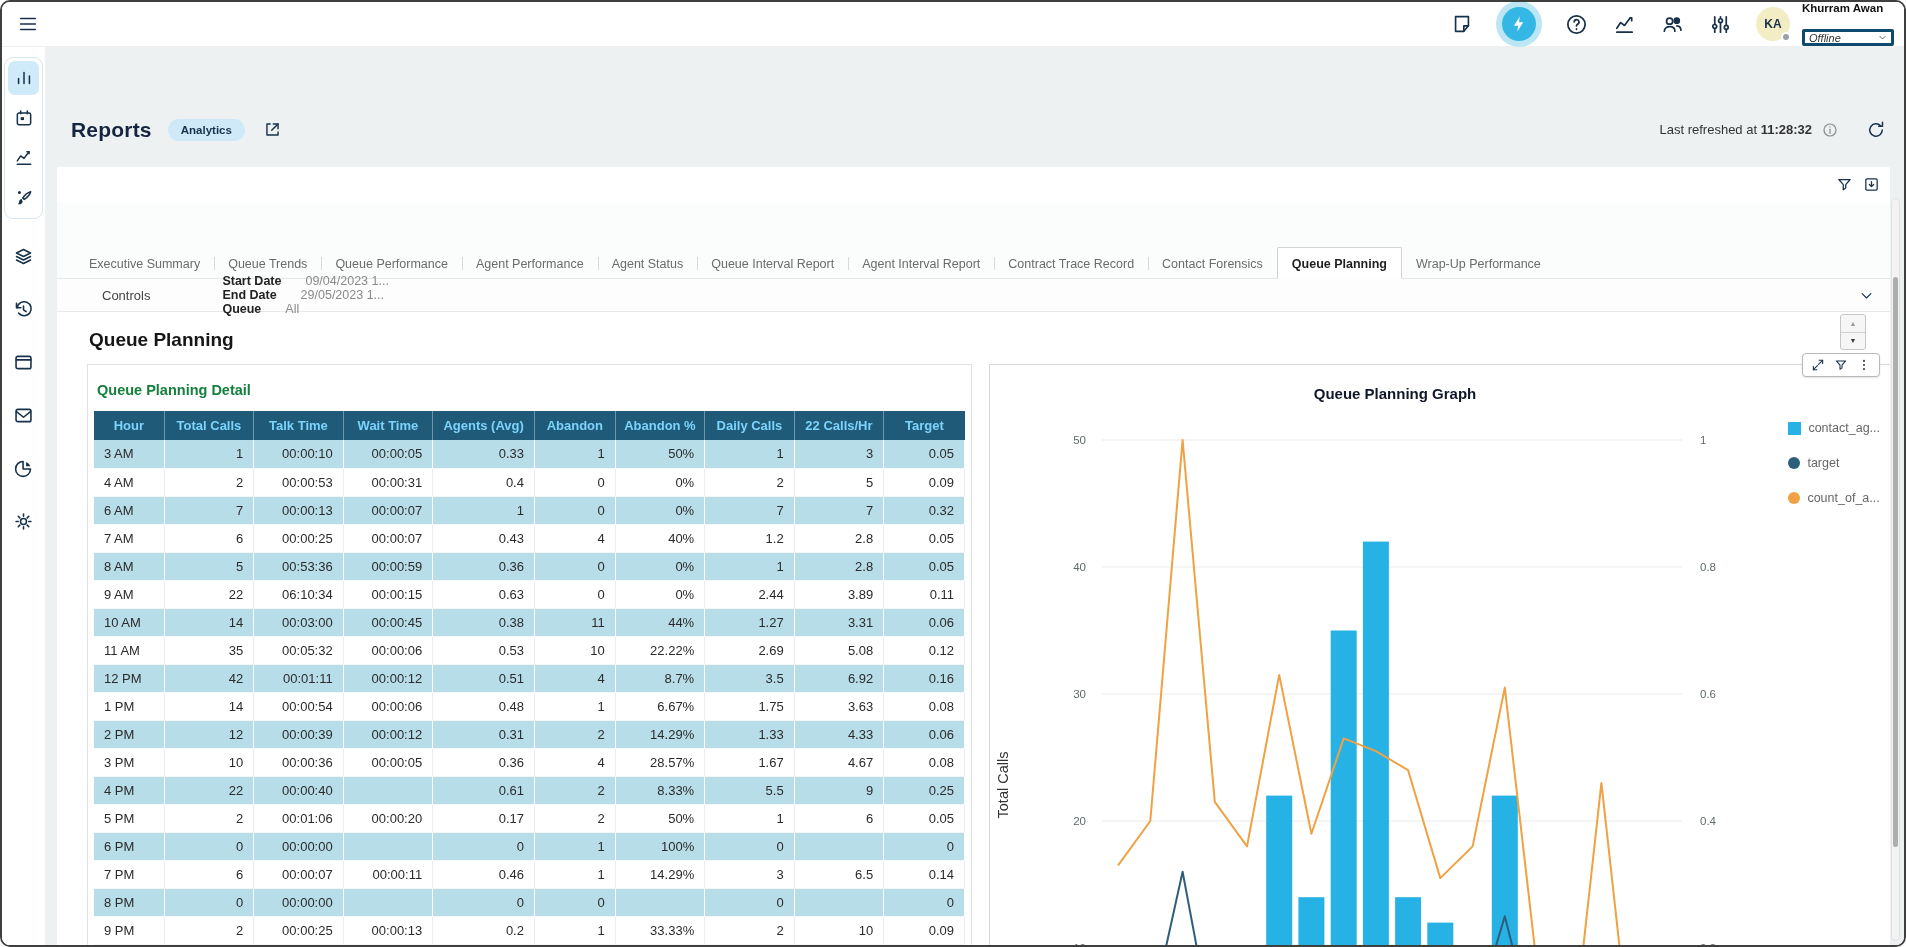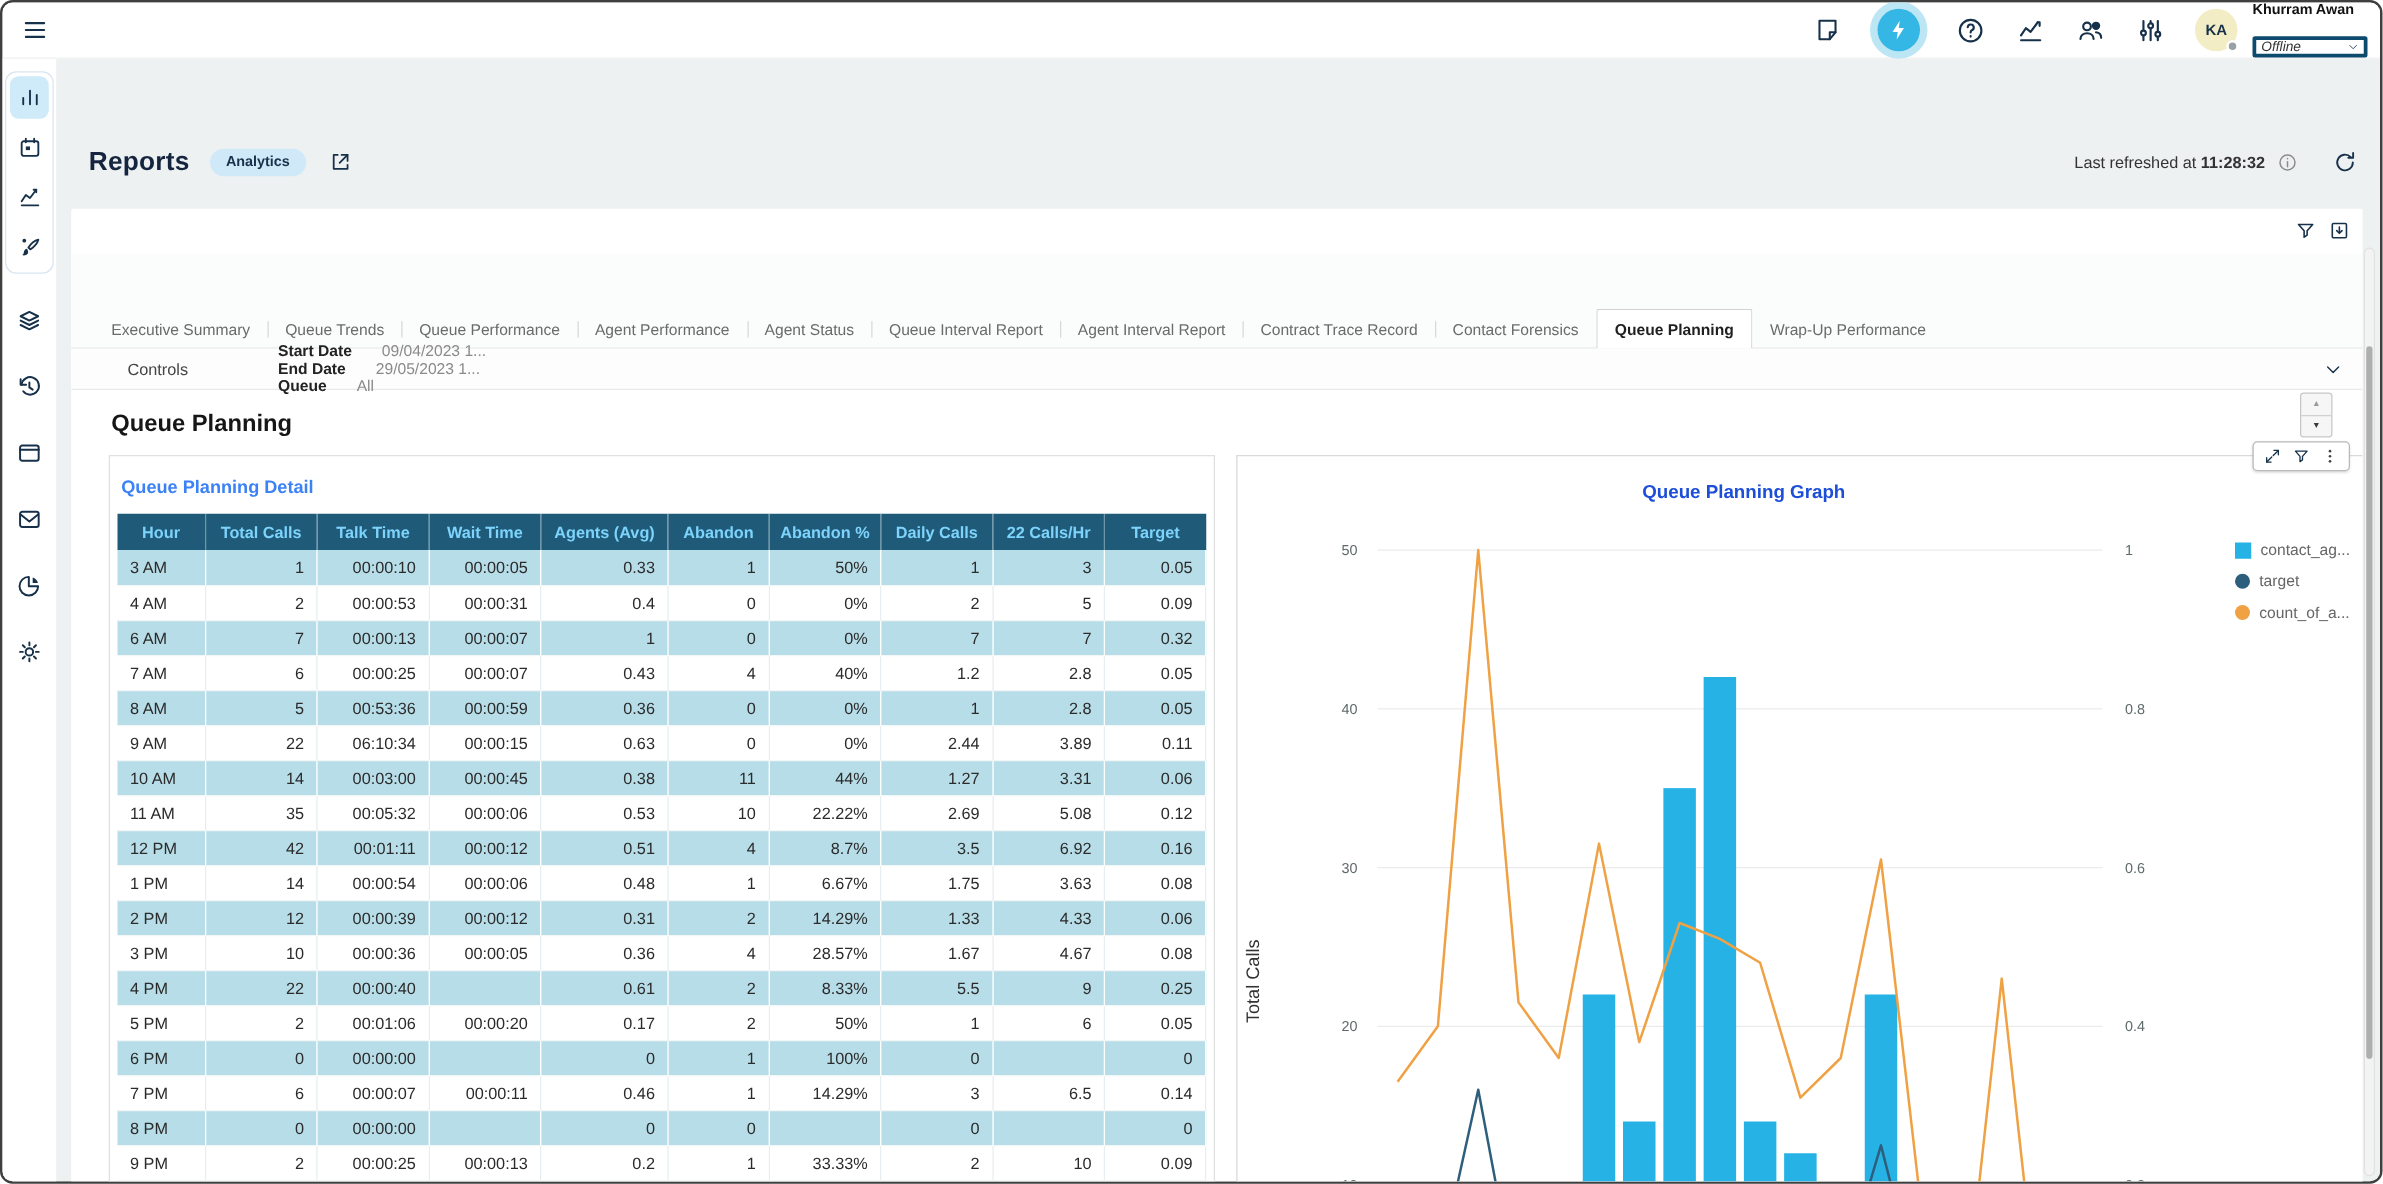--- a/index.html
+++ b/index.html
@@ -67,34 +67,34 @@
   .h1row h1 { font-size:19px; font-weight:bold; color:#161616; }
   .spinner { position:absolute; right:24px; top:2px; width:26px; height:36px; border:1px solid #c7c7c7; border-radius:3px; background:#f6f6f6; display:flex; flex-direction:column; overflow:hidden; }
   .spin-btn { flex:1; display:flex; align-items:center; justify-content:center; font-size:7px; cursor:pointer; }
   .spin-btn.up { color:#9a9a9a; border-bottom:1px solid #d0d0d0; }
   .spin-btn.down { color:#3a3a3a; }
 
   .cards { display:flex; gap:17px; align-items:flex-start; }
 
   
   .table-card { width:885px; height:700px; background:#fff; border:1px solid #e0e0e0; padding:10px 6px 0 6px; flex:none; }
-  .table-title { font-size:14.5px; font-weight:bold; color:#3b82f6; margin:7px 0 13px 3px; }
+  .table-title { font-size:14.5px; font-weight:bold; color:#15803d; margin:7px 0 13px 3px; }
   table.qp { width:100%; border-collapse:collapse; font-size:13px; color:#2b2b2b; table-layout:fixed; }
   table.qp th { background:#1f5b78; color:#7dd3fc; font-weight:bold; font-size:13px; padding:7px 6px; text-align:center; border-right:1px solid rgba(255,255,255,.35); }
   table.qp th:last-child, table.qp td:last-child { border-right:none; }
   table.qp td { padding:6px 10px; text-align:right; height:28px; }
   table.qp tr:nth-child(odd) td { background:#b7dde8; border-right:1px solid #fdfefe; }
   table.qp tr:nth-child(even) td { background:#fff; border-right:1px solid #e7eef1; border-top:1px solid #f2f6f7; border-bottom:1px solid #f2f6f7; }
   table.qp td:first-child { text-align:left; }
   col.c-hour{width:8%} col.c-n{width:10.2%} col.c-agents{width:11.6%} col.c-ab{width:9.2%}
 
   
   .chart-card { width:906px; height:700px; background:#fff; border:1px solid #d9d9d9; position:relative; flex:none; }
-  .chart-title { text-align:center; padding-top:20px; font-size:15px; font-weight:bold; color:#1d4ed8; width:810px; }
-  .legend { position:absolute; right:14px; top:56px; display:flex; flex-direction:column; gap:11px; font-size:12.5px; color:#666;margin-top:12px; }
+  .chart-title { text-align:center; padding-top:20px; font-size:15px; font-weight:bold; color:#0f172a; width:810px; }
+  .legend { position:absolute; right:14px; top:56px; display:flex; flex-direction:column; gap:21px; font-size:12.5px; color:#666; }
   .legend-item { display:flex; align-items:center; gap:7px; cursor:pointer; }
   .sw { flex:none; }
   .sw.square { width:13px; height:13px; }
   .sw.circle { width:12px; height:12px; border-radius:50%; }
   .ylabel-wrap { position:absolute; left:2px; top:140px; height:560px; width:22px; display:flex; align-items:center; justify-content:center; }
   .ylabel { transform:rotate(-90deg); white-space:nowrap; font-size:14.5px; color:#333; }
   .chart-svg { position:absolute; left:0; top:0; }
   .chart-toolbar { position:absolute; top:-12px; right:14px; background:#fff; border:1px solid #b9b9b9; border-radius:4px; box-shadow:0 1px 2px rgba(0,0,0,.12); display:flex; align-items:center; gap:9px; padding:4px 8px; z-index:3; }
   .chart-toolbar .tool { cursor:pointer; display:flex; }
   .powered { position:absolute; right:5px; bottom:26px; background:#1b2b4d; color:#fff; font-size:9.5px; padding:3px 7px 3px 5px; display:flex; align-items:center; gap:5px; border-radius:1px; }

